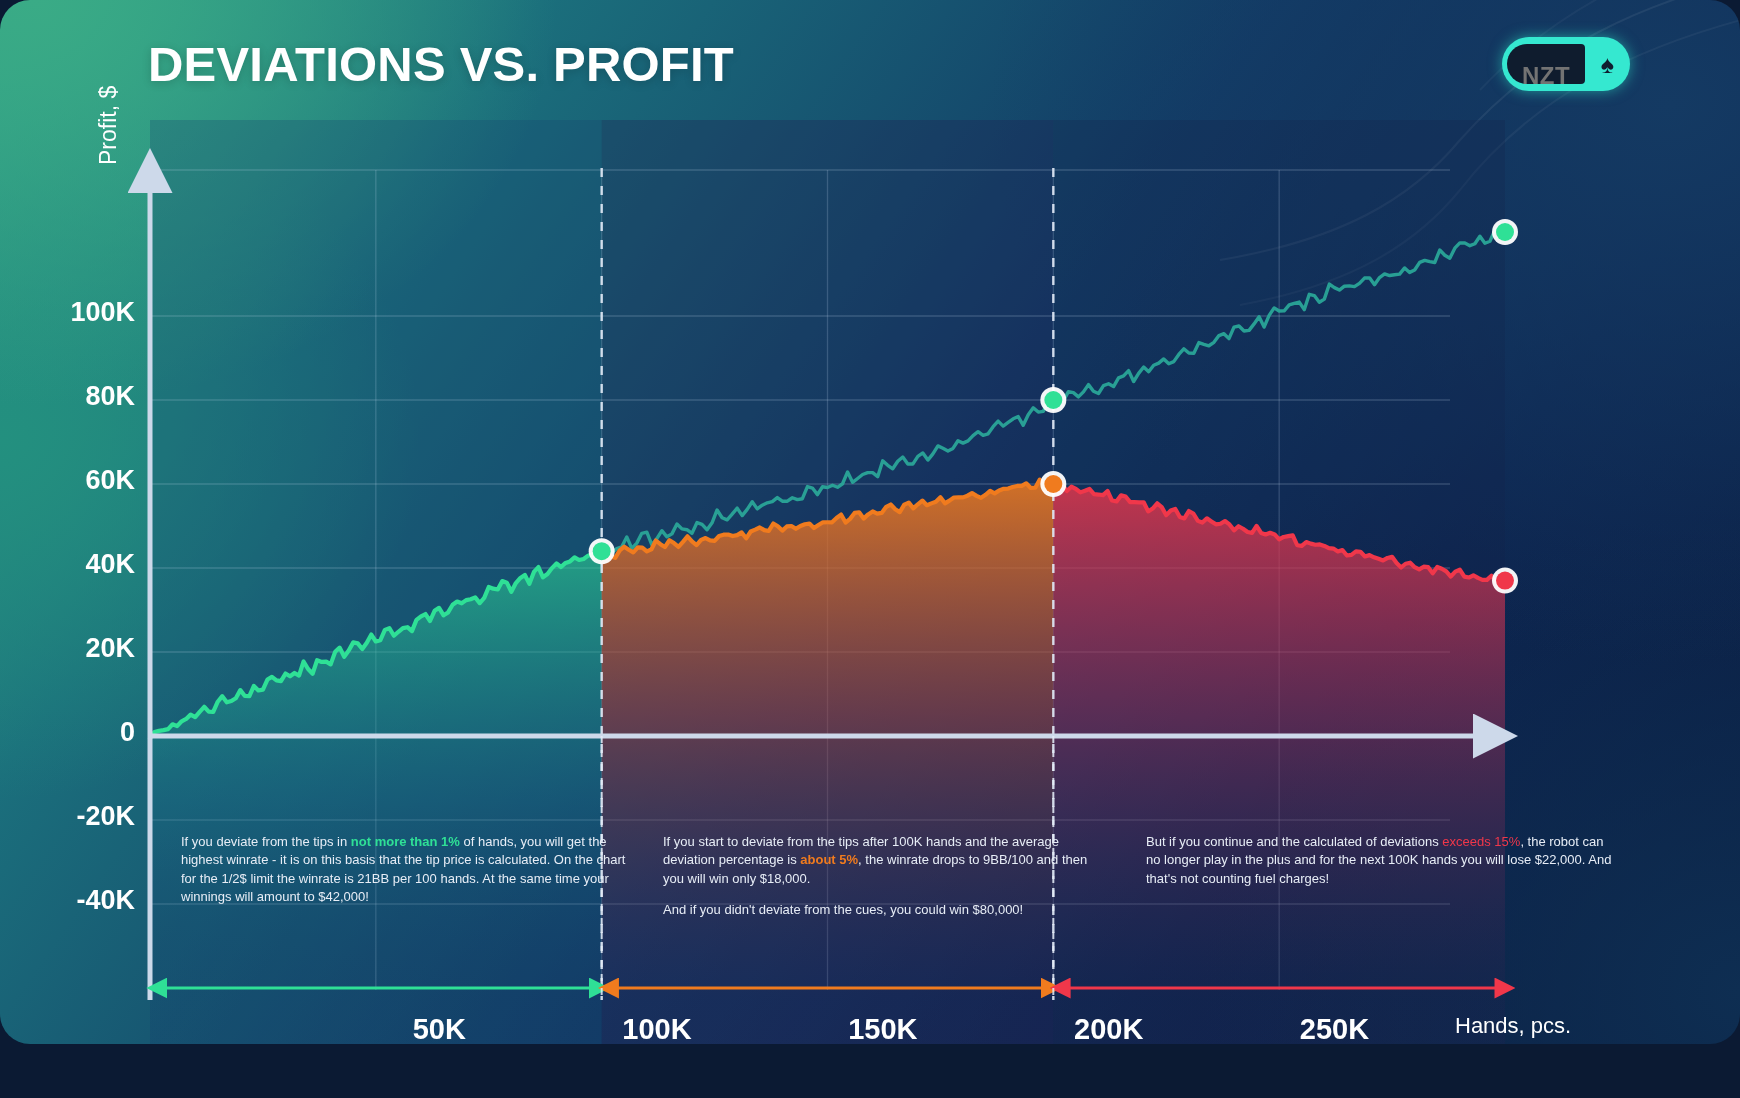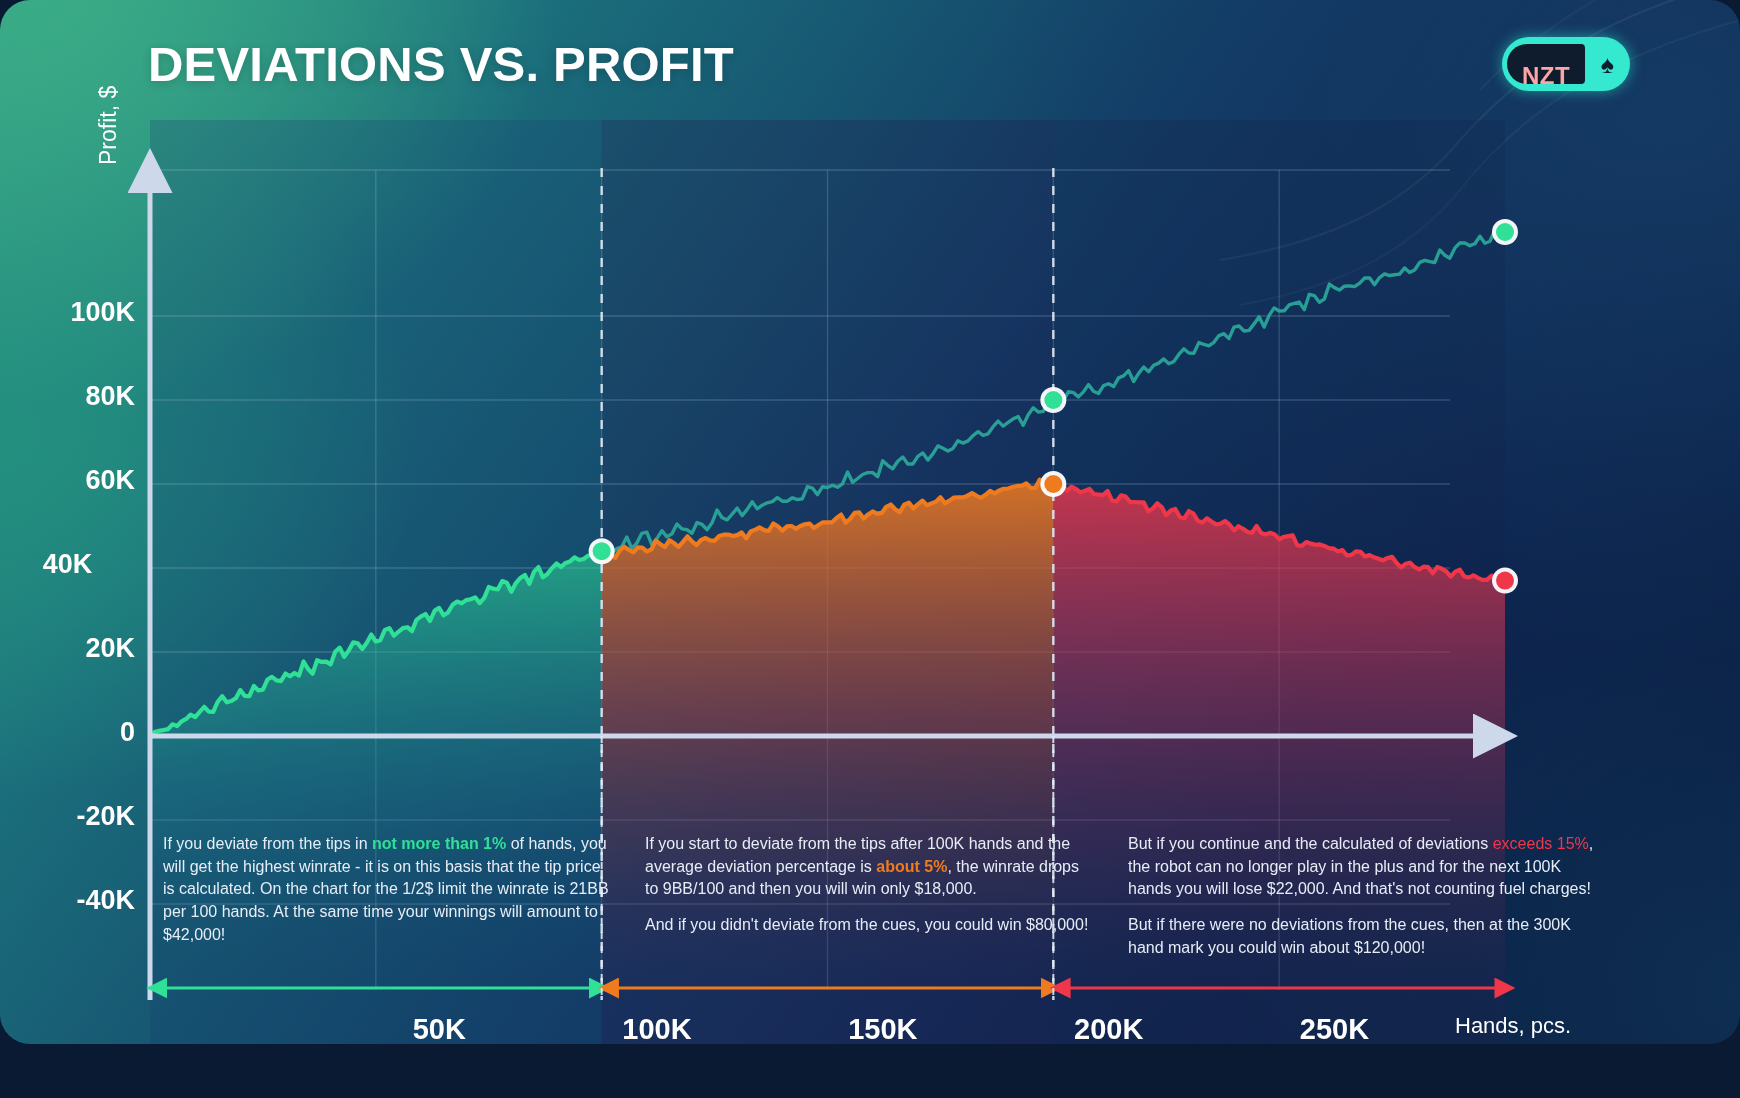--- a/index.html
+++ b/index.html
@@ -40,21 +40,21 @@
     background:#35e8d0;
     box-shadow:0 0 14px rgba(45,230,200,.55);
     display:flex; align-items:center; overflow:hidden;
   }
   .logo-left {
     width:78px; height:40px; margin-left:5px;
     background:#0f1c2e; border-radius:20px 4px 4px 20px;
     display:flex; align-items:center; justify-content:center;
   }
   .logo-text {
-    color:#fca5a5; font-size:24px; font-weight:bold; letter-spacing:.5px;margin-top:24px;
+    color:#737373; font-size:24px; font-weight:bold; letter-spacing:.5px;margin-top:24px;
   }
   .logo-right { flex:1; display:flex; align-items:center; justify-content:center; }
   .spade { font-size:25px; color:#101d2f; line-height:1; }
 
   
   #chart-wrap { position:absolute; left:0; top:0; width:1740px; height:1098px; }
   svg.chartsvg { position:absolute; left:0; top:0; }
   .ylabel-rot {
     position:absolute; left:95px; top:165px;
     transform:rotate(-90deg); transform-origin:left top;
@@ -67,21 +67,21 @@
   .xtick {
     position:absolute; color:#ffffff; font-size:29px; font-weight:bold;
     text-align:right; white-space:nowrap;
   }
   .xaxis-title {
     position:absolute; color:#ffffff; font-size:22px; white-space:nowrap;
   }
 
   
   .note {
-    position:absolute; color:#e7edf6; font-size:16px; line-height:1.42;
+    position:absolute; color:#e7edf6; font-size:13px; line-height:1.42;margin-left:18px;
   }
   .note p { margin-bottom:13px; }
   .note p:last-child { margin-bottom:0; }
   .hl-green  { color:#2fe096; font-weight:bold; }
   .hl-orange { color:#f07b1e; font-weight:bold;text-align:right; }
   .hl-red    { color:#f0374a; font-weight:normal; }
 </style>
 </head>
 <body>
 
@@ -204,21 +204,21 @@
           <line x1="1064.625" y1="988" x2="1500.4833333333333" y2="988" stroke="#f0374a" stroke-width="3" marker-start="url(#ah-range-arrow-zone3-s)" marker-end="url(#ah-range-arrow-zone3-e)"></line>
         </g>
         <line x1="601.6666666666666" y1="736" x2="601.6666666666666" y2="1000" stroke="#e6eef9" stroke-width="2" stroke-dasharray="7 7" opacity=".85"></line>
         <line x1="1053.3333333333333" y1="736" x2="1053.3333333333333" y2="1000" stroke="#e6eef9" stroke-width="2" stroke-dasharray="7 7" opacity=".85"></line>
       </svg>
     <div id="ticks-layer">
         <div class="ylabel-rot">Profit, $</div>
         <div class="ytick" style="top: 297px; left: 0px; width: 135px;">100K</div>
         <div class="ytick" style="top: 381px; left: 0px; width: 135px;">80K</div>
         <div class="ytick" style="top: 465px; left: 0px; width: 135px;">60K</div>
-        <div class="ytick" style="top: 549px; left: 0px; width: 135px; text-align: center;">40K</div>
+        <div class="ytick" style="top: 549px; left: 0px; width: 135px;">40K</div>
         <div class="ytick" style="top: 633px; left: 0px; width: 135px;">20K</div>
         <div class="ytick" style="top: 717px; left: 0px; width: 135px;">0</div>
         <div class="ytick" style="top: 801px; left: 0px; width: 135px;">-20K</div>
         <div class="ytick" style="top: 885px; left: 0px; width: 135px;">-40K</div>
         <div class="xtick" style="left: 285.833px; top: 1013px; width: 180px;">50K</div>
         <div class="xtick" style="left: 511.667px; top: 1013px; width: 180px;">100K</div>
         <div class="xtick" style="left: 737.5px; top: 1013px; width: 180px;">150K</div>
         <div class="xtick" style="left: 963.333px; top: 1013px; width: 180px;">200K</div>
         <div class="xtick" style="left: 1189.17px; top: 1013px; width: 180px;">250K</div>
         <div class="xaxis-title" style="left: 1455px; top: 1013px;">Hands, pcs.</div>
@@ -226,18 +226,17 @@
     <div id="notes-layer">
         <div class="note" style="left: 163px; top: 833px; width: 448px;">
           <p><span>If you deviate from the tips in </span><span class="hl-green">not more than 1%</span><span> of hands, you will get the highest winrate - it is on this basis that the tip price is calculated. On the chart for the 1/2$ limit the winrate is 21BB per 100 hands. At the same time your winnings will amount to $42,000!</span></p>
         </div>
         <div class="note" style="left: 645px; top: 833px; width: 448px;">
           <p><span>If you start to deviate from the tips after 100K hands and the average deviation percentage is </span><span class="hl-orange">about 5%</span><span>, the winrate drops to 9BB/100 and then you will win only $18,000.</span></p>
           <p><span>And if you didn't deviate from the cues, you could win $80,000!</span></p>
         </div>
         <div class="note" style="left: 1128px; top: 833px; width: 470px;">
           <p><span>But if you continue and the calculated of deviations </span><span class="hl-red">exceeds 15%</span><span>, the robot can no longer play in the plus and for the next 100K hands you will lose $22,000. And that's not counting fuel charges!</span></p>
-          <p><span>But if there were no deviations from the cues, then at the 300K hand mark you could win about $120,000!</span></p>
         </div>
       </div>
   </div>
 
 </div>
 
 </body></html>

